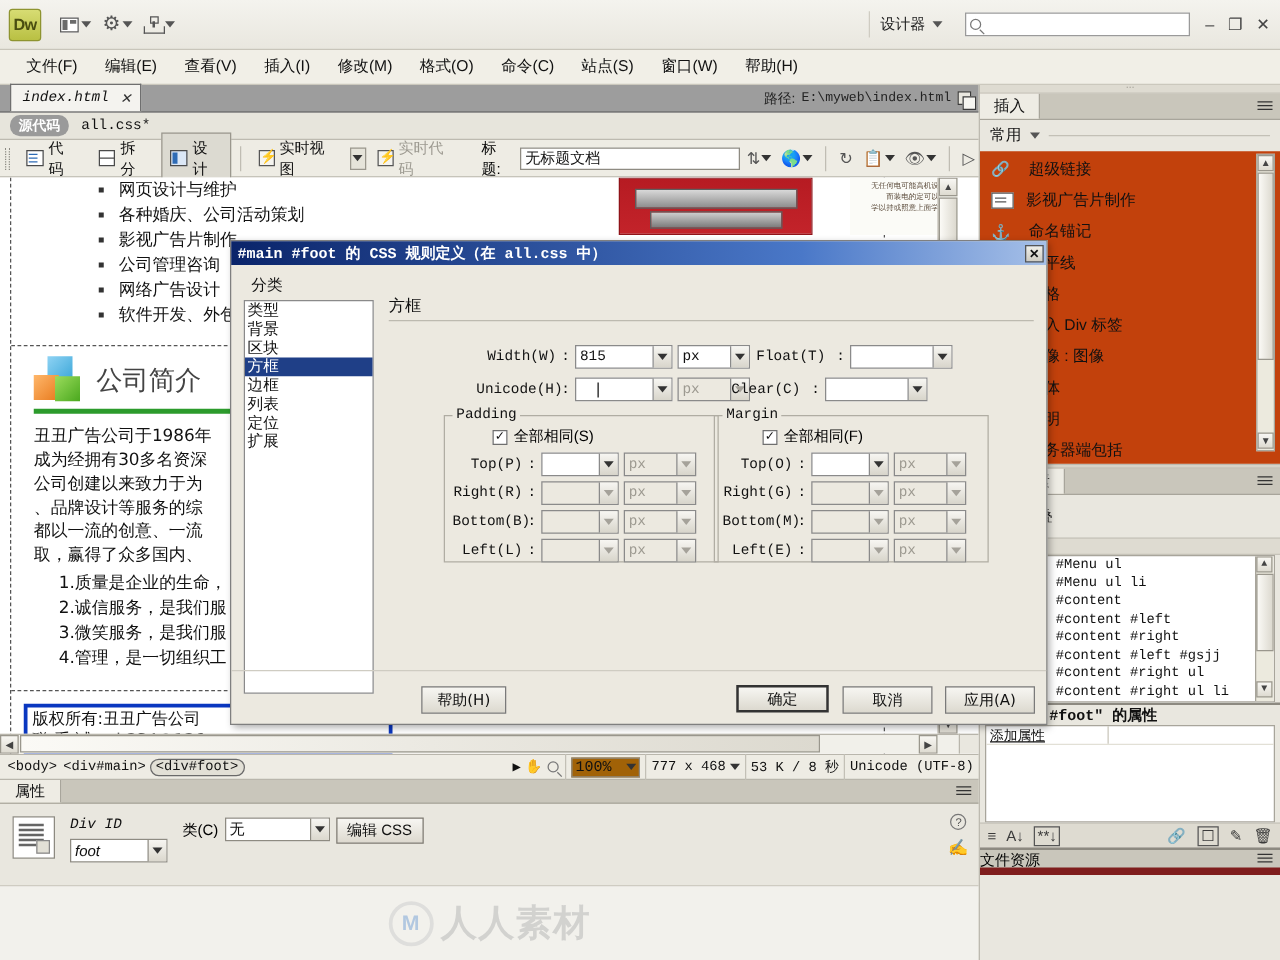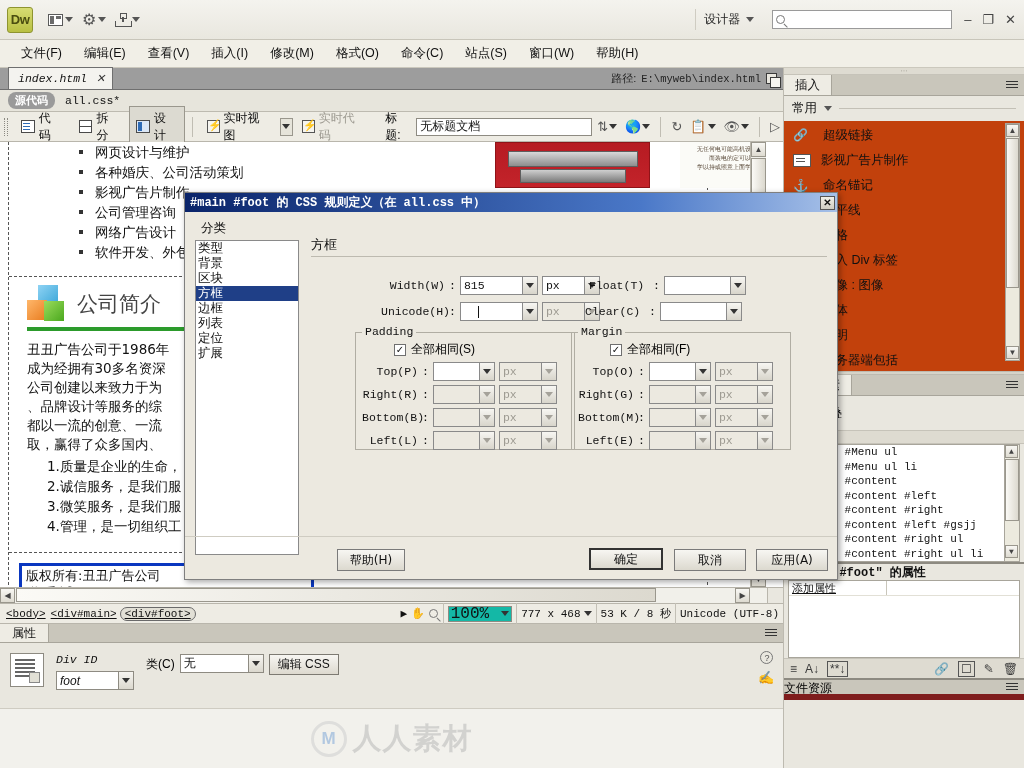--- a/index.html
+++ b/index.html
@@ -249,31 +249,31 @@
     background: linear-gradient(to right,#fbfaf6,#dcd9cf);
     border: 1px solid #9a978d;
   }
   .corner-box { position: absolute; right: 0; bottom: 0; width: 16px; height: 16px; background: #e9e7df; border-left:1px solid #b9b6ac; border-top:1px solid #b9b6ac;}
 
   
   .statusbar {
     height: 21px; background: #eeece4; border-top: 1px solid #b9b6ac; border-bottom: 1px solid #b9b6ac;
     display: flex; align-items: center; font-family: "Liberation Mono", monospace; font-size: 11px; color: #111;
   }
-  .tagsel { display: flex; align-items: center; padding-left: 4px; gap: 1px; text-decoration: underline; }
+  .tagsel { display: flex; align-items: center; padding-left: 4px; gap: 1px; }
   .tagsel span { padding: 0 2px; }
   .tagsel .selected { border: 1px solid #6a6a6a; border-radius: 8px; padding: 0 4px; background: #e2e0d6; }
   .stat-right { margin-left: auto; display: flex; align-items: stretch; height: 21px; }
   .stat-cell {
     display: flex; align-items: center; padding: 0 4px; border-left: 1px solid #c3c0b6; gap: 3px;
   }
   .stat-tools { display: flex; align-items: center; gap: 4px; padding: 0 5px; }
   .zoomsel {
-    height: 16px; border: 1px solid #8e8b82; background: #14b8a6; display: flex; align-items: center;
-    padding: 0 2px; gap: 12px; font-family: "Liberation Mono", monospace; font-size: 16px;
+    height: 16px; border: 1px solid #8e8b82; background: #a16207; display: flex; align-items: center;
+    padding: 0 2px; gap: 12px; font-family: "Liberation Mono", monospace; font-size: 12px;
   }
   .cursor-arrow { font-size: 11px; }
 
   
   .proppanel { height: 98px; background: #e9e7df; }
   .prop-tabrow {
     height: 19px; background: #c9c6bb; display: flex; align-items: stretch;
     border-bottom: 1px solid #a8a59b;
   }
   .prop-tab {
@@ -897,21 +897,21 @@
             </span>
         </div>
         <div class="inp" style="width:58px">
           <span>px</span>
           <span class="ab">
               <span class="tri-dn"></span>
             </span>
         </div>
       </div>
 
-      <div class="fieldrow" style="left:404px; top:64px;">
+      <div class="fieldrow" style="left:420px; top:64px;">
         <span class="flabel" style="width:60px;">Float(T)</span>
         <span class="flabel">:</span>
         <div class="inp" style="width:82px">
           <span></span>
           <span class="ab">
               <span class="tri-dn"></span>
             </span>
         </div>
       </div>
 

